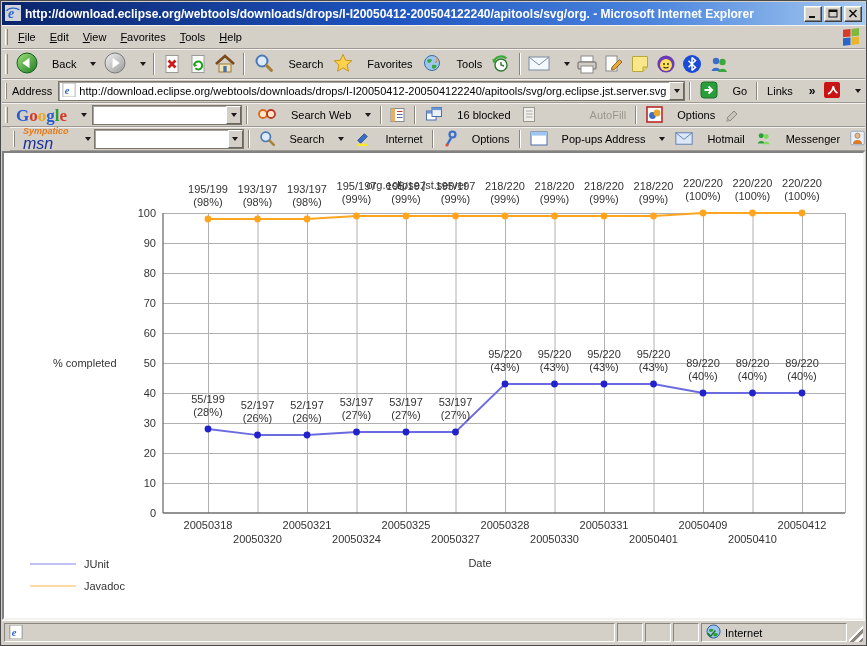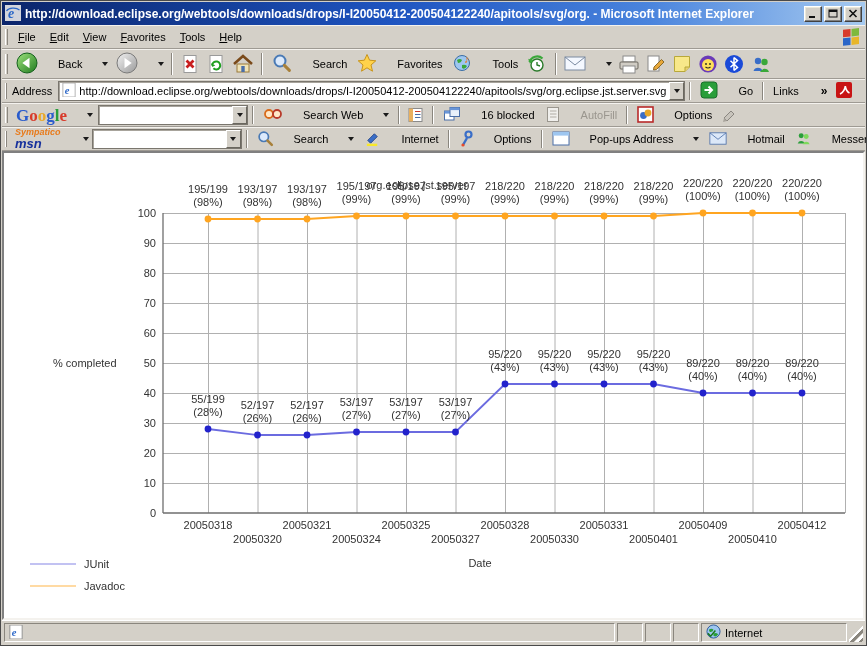--- a/index.html
+++ b/index.html
@@ -10,50 +10,50 @@
   .titlebar{flex:0 0 23px;background:linear-gradient(90deg,#0a246a 0%,#1e54c0 45%,#4a84dd 75%,#a6caf0 100%);display:flex;align-items:center;padding:0 3px;gap:4px;}
   .titlebar .title{flex:1;color:#fff;font-weight:bold;font-size:12px;white-space:nowrap;overflow:hidden;}
   .wbtn{width:18px;height:16px;background:#d4d0c8;border:1px solid;border-color:#fff #404040 #404040 #fff;box-shadow:inset -1px -1px 0 #808080,inset 1px 1px 0 #ece9d8;padding:0;display:flex;align-items:center;justify-content:center;margin-left:2px;}
   .wbtn svg{display:block;}
   
   .bar{display:flex;align-items:center;background:#d4d0c8;border-top:1px solid #f4f2ee;border-bottom:1px solid #9e9a93;padding:0 2px;white-space:nowrap;}
   .menubar{flex:0 0 23px;}
   .toolbar{flex:0 0 30px;}
   .addressbar{flex:0 0 24px;}
   .googlebar{flex:0 0 24px;}
-  .msnbar{flex:0 0 24px;}
+  .msnbar{flex:0 0 24px;margin-left:8px;}
   .grip{width:3px;height:70%;margin:0 3px 0 1px;border-left:1px solid #fff;border-right:1px solid #8a867e;background:#d4d0c8;}
   .sep{width:0;height:78%;border-left:1px solid #8a867e;border-right:1px solid #fff;margin:0 4px;}
   .menu-item{display:inline-block;padding:3px 7px;background:none;border:none;font:inherit;}
   .menu-item::first-letter{text-decoration:underline;}
-  .tbtn{display:flex;align-items:center;gap:20px;padding:2px 5px;background:none;border:none;font:inherit;height:17px;}
+  .tbtn{display:flex;align-items:center;gap:14px;padding:2px 5px;background:none;border:none;font:inherit;height:17px;}
   .tbtn.small{padding:2px 3px;}
   .tri{width:0;height:0;border-left:3px solid transparent;border-right:3px solid transparent;border-top:4px solid #1a1a1a;display:inline-block;}
   .dropbtn{width:15px;height:18px;background:#d4d0c8;border:1px solid;border-color:#fff #6a675f #6a675f #fff;display:flex;align-items:center;justify-content:center;padding:0;flex:0 0 15px;}
   .field{display:flex;align-items:center;background:#fff;border:1px solid #7a766e;box-shadow:inset 1px 1px 0 #a8a49c;height:20px;padding-left:3px;gap:3px;}
   .field .ftext{flex:1;overflow:hidden;white-space:nowrap;font-size:11px;}
   .field input{border:none;outline:none;flex:1;font:inherit;height:16px;padding:0 2px;min-width:0;}
-  .gray-label{color:#9a968e;}
+  .gray-label{color:#9a968e;margin-left:39px;}
   .win-logo{margin-left:auto;margin-right:2px;}
   
   .content{flex:1;background:#fff;border:2px solid;border-color:#808080 #f4f2ee #f4f2ee #808080;position:relative;overflow:hidden;}
   .content svg{display:block;}
   svg.chart text{font-family:"Liberation Sans",sans-serif;font-size:11px;fill:#333;}
   
   .statusbar{flex:0 0 23px;display:flex;align-items:stretch;background:#d4d0c8;border-top:1px solid #fff;padding:2px 2px 2px 2px;gap:2px;}
   .pane{border:1px solid;border-color:#8a867e #fff #fff #8a867e;display:flex;align-items:center;padding:0 4px;gap:4px;}
   .pane.main{flex:1;}
   .pane.tiny{width:26px;}
   .pane.zone{width:146px;}
   .resize-grip{width:14px;background:
     linear-gradient(135deg,transparent 50%,#fff 50%,#fff 60%,#8a867e 60%,#8a867e 70%,transparent 70%,transparent 75%,#fff 75%,#fff 85%,#8a867e 85%,#8a867e 95%,transparent 95%);}
   .logo-google{font-family:"Liberation Serif",serif;font-size:17px;font-weight:bold;letter-spacing:0;line-height:1;display:inline-block;}
   .logo-msn{display:flex;flex-direction:column;align-items:flex-start;line-height:1;padding:1px 2px;}
   .logo-msn .symp{color:#e87a1a;font-size:9px;font-style:italic;font-weight:bold;}
-  .logo-msn .msn{color:#16309c;font-size:13px;font-weight:bold;font-style:italic;}
+  .logo-msn .msn{color:#16309c;font-size:16px;font-weight:normal;font-style:italic;}
   .links-more{font-size:12px;font-weight:bold;margin-left:2px;}
 </style>
 </head>
 <body>
 
 <svg width="0" height="0" style="position:absolute">
     <defs>
   <linearGradient id="g-green" x1="0" y1="0" x2="1" y2="1">
     <stop offset="0" stop-color="#9fe37d"></stop>
         <stop offset="1" stop-color="#1f7a1f"></stop>

